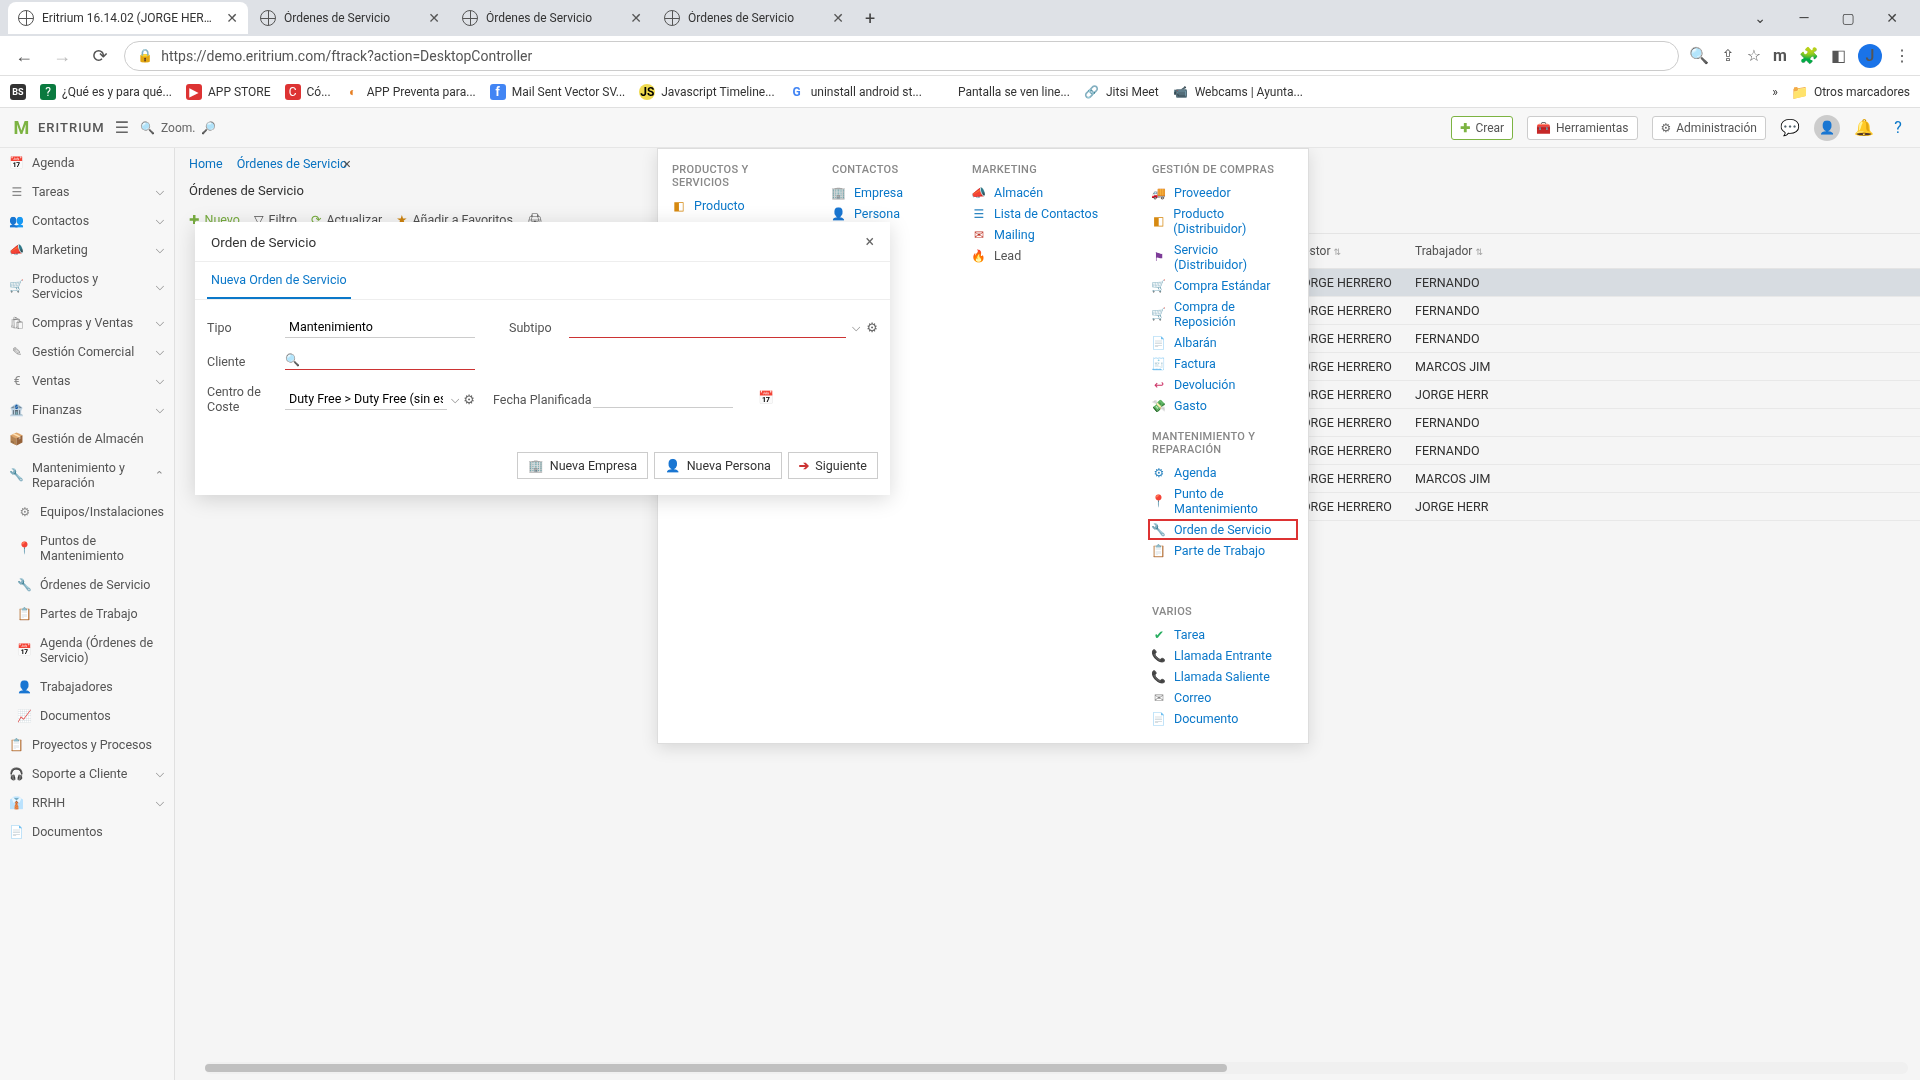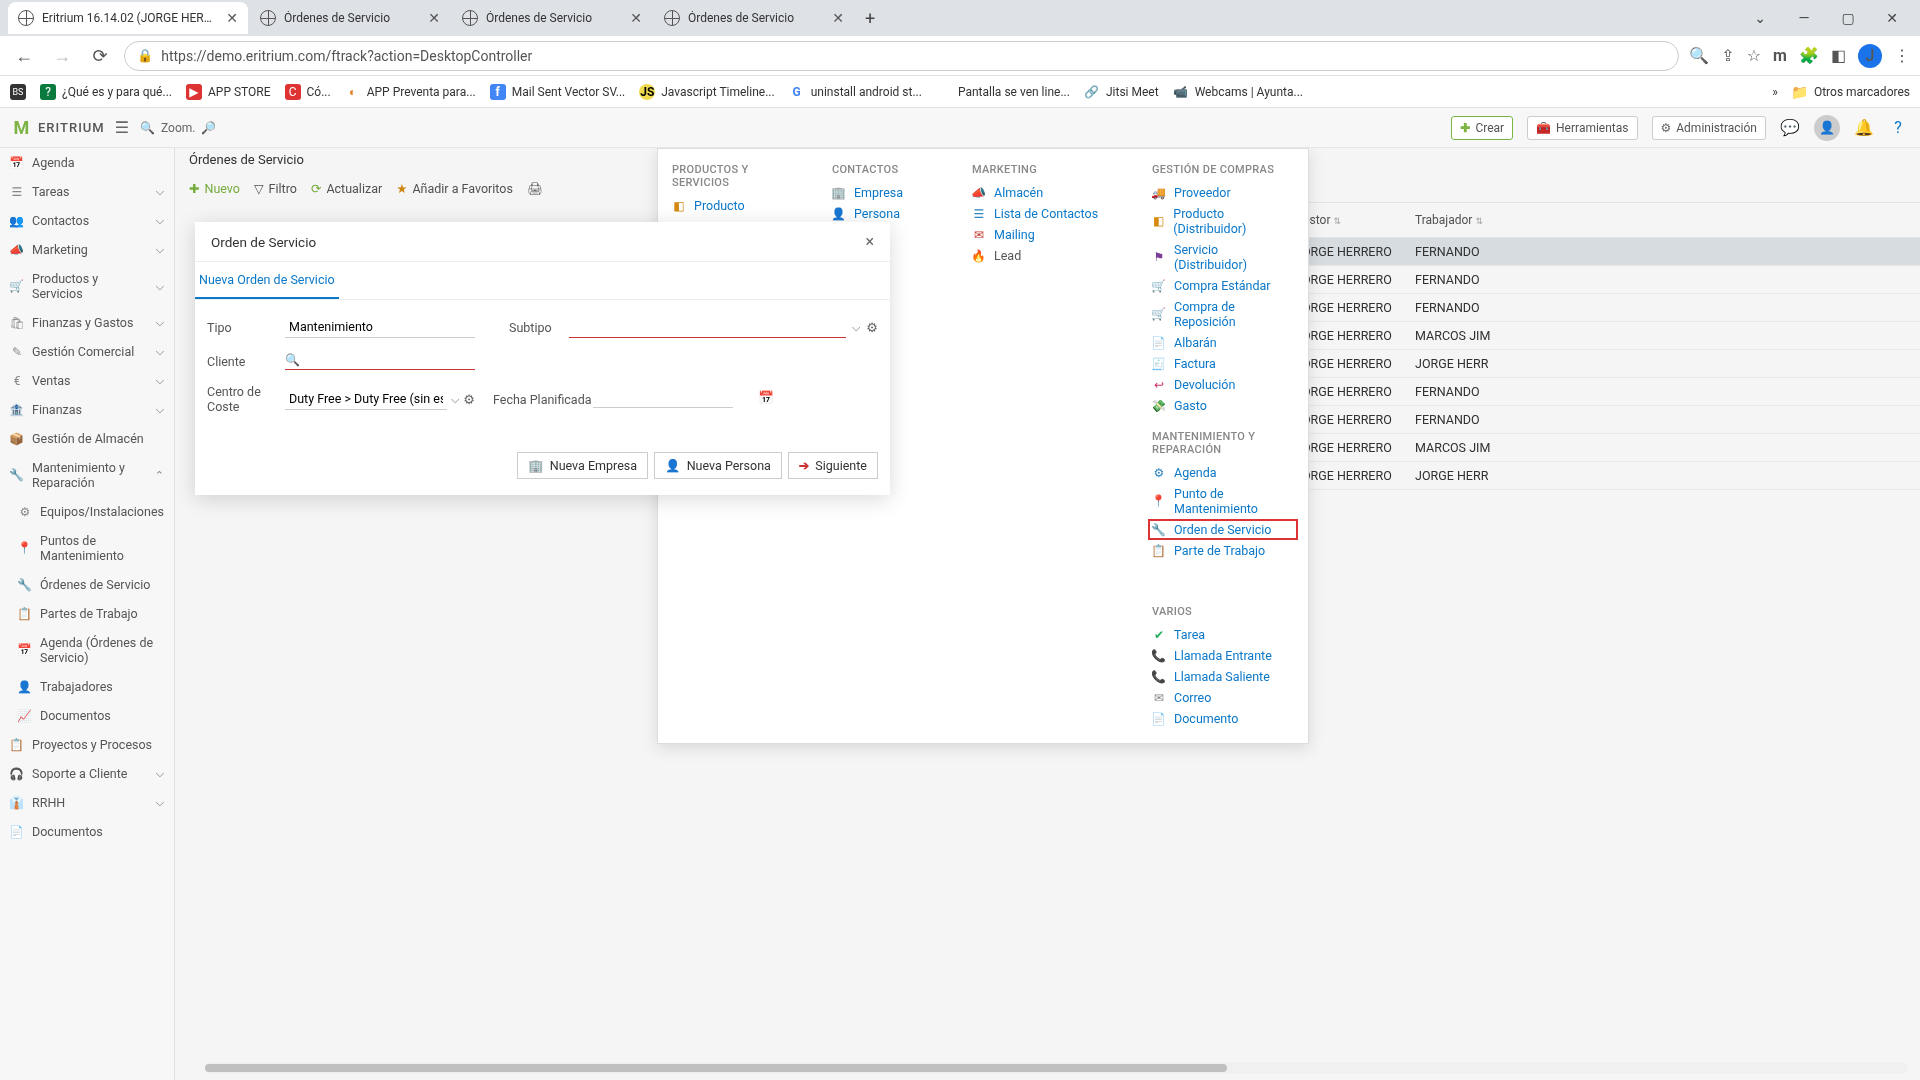--- a/index.html
+++ b/index.html
@@ -25,21 +25,21 @@
 .lock-icon { font-size: 13px; color:#555; }
 .right-icons { display:flex; gap: 12px; align-items:center; }
 .right-icons span { cursor:pointer; color:#555; font-size:16px; }
 .m-icon { color:#d33; font-weight:bold; }
 .avatar-J { width:24px; height:24px; border-radius:50%; background:#1a73e8; color:#fff; display:flex; align-items:center; justify-content:center; font-size:12px; font-weight:500; }
 
 .bookmark-bar { display:flex; align-items:center; height: 32px; padding: 0 10px; gap: 14px; background:#fff; border-bottom: 1px solid #e0e0e0; font-size:12px; color:#333; }
 .bookmark { display:flex; align-items:center; gap:6px; cursor:pointer; white-space:nowrap; }
 .bm-icon { width:16px; height:16px; display:inline-flex; align-items:center; justify-content:center; font-size:12px; }
 .bm-red { background:#d33; color:#fff; border-radius:3px; }
-.bm-gray { background:#333; color:#fff; border-radius:3px; font-size:9px; }
+.bm-gray { background:#333; color:#fff; border-radius:3px; font-size:9px;font-weight:bold; }
 .bm-green { background:#0a7a3f; color:#fff; border-radius:3px; }
 .bm-blue { background:#4285f4; color:#fff; border-radius:3px; font-weight:bold; }
 .bm-folder { color:#f4b400; font-size:14px; }
 .bm-spacer { flex:1; }
 
 
 .app { position: relative; height: calc(1080px - 36px - 40px - 32px); display:flex; flex-direction: column; }
 .app-header { height: 40px; display:flex; align-items:center; padding: 0 12px; gap: 10px; border-bottom: 1px solid #e6e6e6; background:#f7f7f7; }
 .logo { display:flex; align-items:center; gap:6px; font-weight:500; color:#555; letter-spacing:1px; }
 .logo-mark { width:20px; height:20px; display:inline-flex; align-items:center; justify-content:center; color:#7cb342; font-weight:bold; font-size:18px; }
@@ -88,21 +88,21 @@
 .bottom-scrollbar { position:absolute; left: 205px; right: 12px; bottom: 6px; height: 12px; background:#f0f0f0; border-radius:6px; }
 .bottom-scrollbar .thumb { position:absolute; left:0; width: 60%; top:2px; bottom:2px; background:#c0c0c0; border-radius:4px; }
 
 
 .overlay { position:absolute; inset:0; background: rgba(0,0,0,0.04); pointer-events:none; }
 
 
 .modal { position:absolute; left: 195px; top: 222px; width: 695px; background:#fff; box-shadow: 0 4px 20px rgba(0,0,0,0.15); z-index: 20; }
 .modal-head { display:flex; align-items:center; padding: 10px 16px; border-bottom:1px solid #eee; font-size:13.5px; color:#333; }
 .modal-head .close { margin-left:auto; cursor:pointer; color:#666; font-size:16px; }
-.modal-tabs { border-bottom:1px solid #eee; padding: 0 0; }
+.modal-tabs { border-bottom:1px solid #eee; padding: 0 12px; }
 .modal-tab { display:inline-block; padding: 10px 4px; font-size:12.5px; color:#0b78c9; border-bottom: 2px solid #0b78c9; }
 .modal-body { padding: 16px 12px 24px; }
 .fld-row { display:flex; align-items:center; margin-bottom: 14px; font-size:12.5px; }
 .fld-label { width: 78px; color:#555; }
 .fld-input { flex:1; border:none; border-bottom:1px solid #ccc; padding: 3px 4px; font-size:12.5px; outline:none; }
 .fld-input.red { border-bottom-color:#c33; }
 .fld-select { display:flex; align-items:center; gap:6px; }
 .chev-down { color:#888; font-size:11px; }
 .gear-sm { color:#666; font-size:13px; cursor:pointer; }
 .mag { color:#0b78c9; font-size:12px; }
@@ -297,21 +297,21 @@
           <span>Marketing</span>
           <span class="chev">⌵</span>
         </div>
       <div class="side-item">
           <span class="side-icon">🛒</span>
           <span>Productos y Servicios</span>
           <span class="chev">⌵</span>
         </div>
       <div class="side-item">
           <span class="side-icon">🛍</span>
-          <span>Finanzas y Gastos</span>
+          <span>Compras y Ventas</span>
           <span class="chev">⌵</span>
         </div>
       <div class="side-item">
           <span class="side-icon">✎</span>
           <span>Gestión Comercial</span>
           <span class="chev">⌵</span>
         </div>
       <div class="side-item">
           <span class="side-icon">€</span>
           <span>Ventas</span>
@@ -373,20 +373,24 @@
           <span>RRHH</span>
           <span class="chev">⌵</span>
         </div>
       <div class="side-item">
           <span class="side-icon">📄</span>
           <span>Documentos</span>
         </div>
     </div>
 
     <div class="main">
+      <div class="breadcrumb">
+        <a>Home</a>
+        <span class="active"><span>Órdenes de Servicio</span> <span class="bc-close">✕</span></span>
+      </div>
       <div class="list-title">Órdenes de Servicio</div>
       <div class="toolbar">
         <span class="tbtn green">
             <span>✚</span>
             <span>Nuevo</span>
           </span>
         <span class="tbtn">
             <span>▽</span>
             <span>Filtro</span>
           </span>

